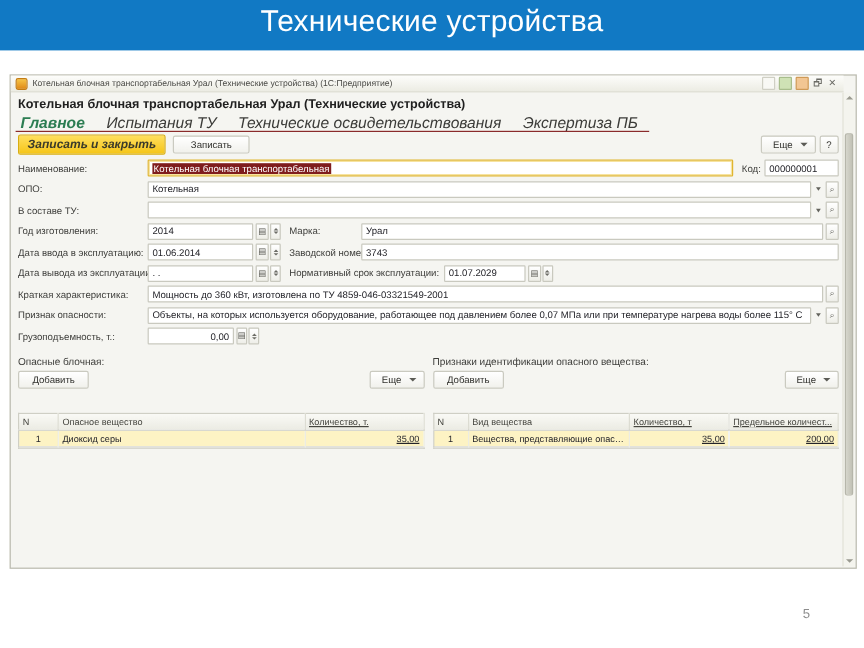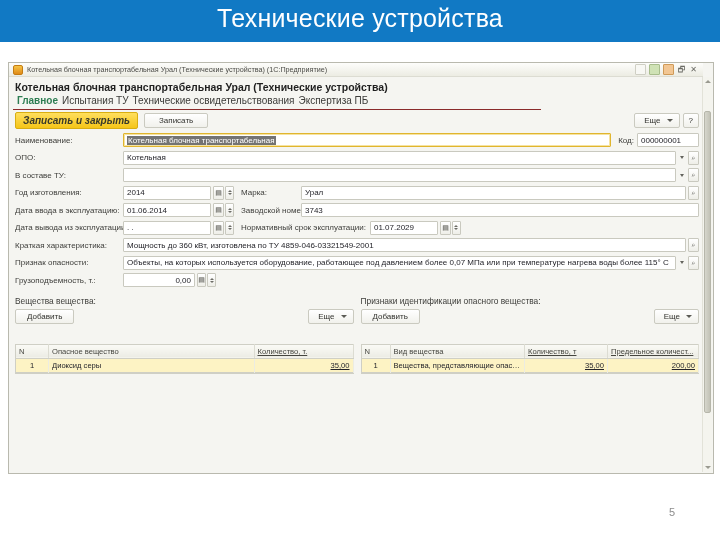--- a/index.html
+++ b/index.html
@@ -60,21 +60,21 @@
   .doc-title{
     padding:4px 6px 2px 6px;font-size:10.5px;font-weight:bold;color:#1f1f1f;
     white-space:nowrap;
   }
   
   .tabbar{
     position:relative;padding:0 6px;height:15px;
     display:flex;align-items:flex-start;gap:0;
   }
   .tab{
-    font-size:10px;color:#3b3b38;padding:0 4px 0 0;white-space:nowrap;cursor:default;
+    font-size:13px;color:#3b3b38;padding:0 18px 0 0;white-space:nowrap;cursor:default;font-style:italic;
   }
   .tab:first-child{padding-left:2px;}
   .tab.active{color:#2c7d52;font-weight:bold;}
   .tab-underline{
     position:absolute;left:4px;right:162px;bottom:0;height:1px;background:#8a2b2b;
   }
   
   .cmdbar{
     display:flex;align-items:center;padding:2px 4px 3px 6px;gap:6px;position:relative;
   }
@@ -113,21 +113,21 @@
   .lbl{font-size:8px;color:#3d3d3a;white-space:nowrap;}
   .lbl.w1{width:108px;flex:none;}
   .inp{
     background:#ffffff;border:1px solid #c9c9bf;border-radius:1px;
     font-size:8px;color:#24242a;padding:1.5px 3px;
     box-sizing:border-box;height:14px;line-height:10px;
     white-space:nowrap;overflow:hidden;
   }
   .inp.grow{flex:1;min-width:0;}
   .inp.focused{border:1px solid #e0b52f;box-shadow:0 0 0 1px #f6e3a0 inset;}
-  .sel-text{background:#737373;color:#ffffff;padding:0 1px;}
+  .sel-text{background:#7f1d1d;color:#ffffff;padding:0 1px;}
   .inp.num{text-align:right;}
   .suffix-btn{
     width:11px;height:14px;flex:none;margin-left:2px;
     background:linear-gradient(#ffffff,#eeeee8);
     border:1px solid #c9c9bf;border-radius:1px;
     font-size:7px;color:#55554f;display:flex;align-items:center;justify-content:center;
     cursor:default;box-sizing:border-box;
   }
   .suffix-btn.narrow{width:9px;}
   .spin{
@@ -341,21 +341,21 @@
             <i class="dn"></i>
           </span>
         <span style="flex:1"></span>
       </div>
 
     </div>
 
     <div class="tables">
 
       <div class="tblcol">
-        <div class="tbl-head-label">Вещества вещества:</div>
+        <div class="tbl-head-label">Опасные блочная:</div>
         <div class="tbl-toolbar">
           <span class="btn-add">Добавить</span>
           <span style="flex:1"></span>
           <span class="btn-more">
             <span>Еще</span>
             <span class="caret"></span>
           </span>
         </div>
         <table class="grid">
           <thead>

